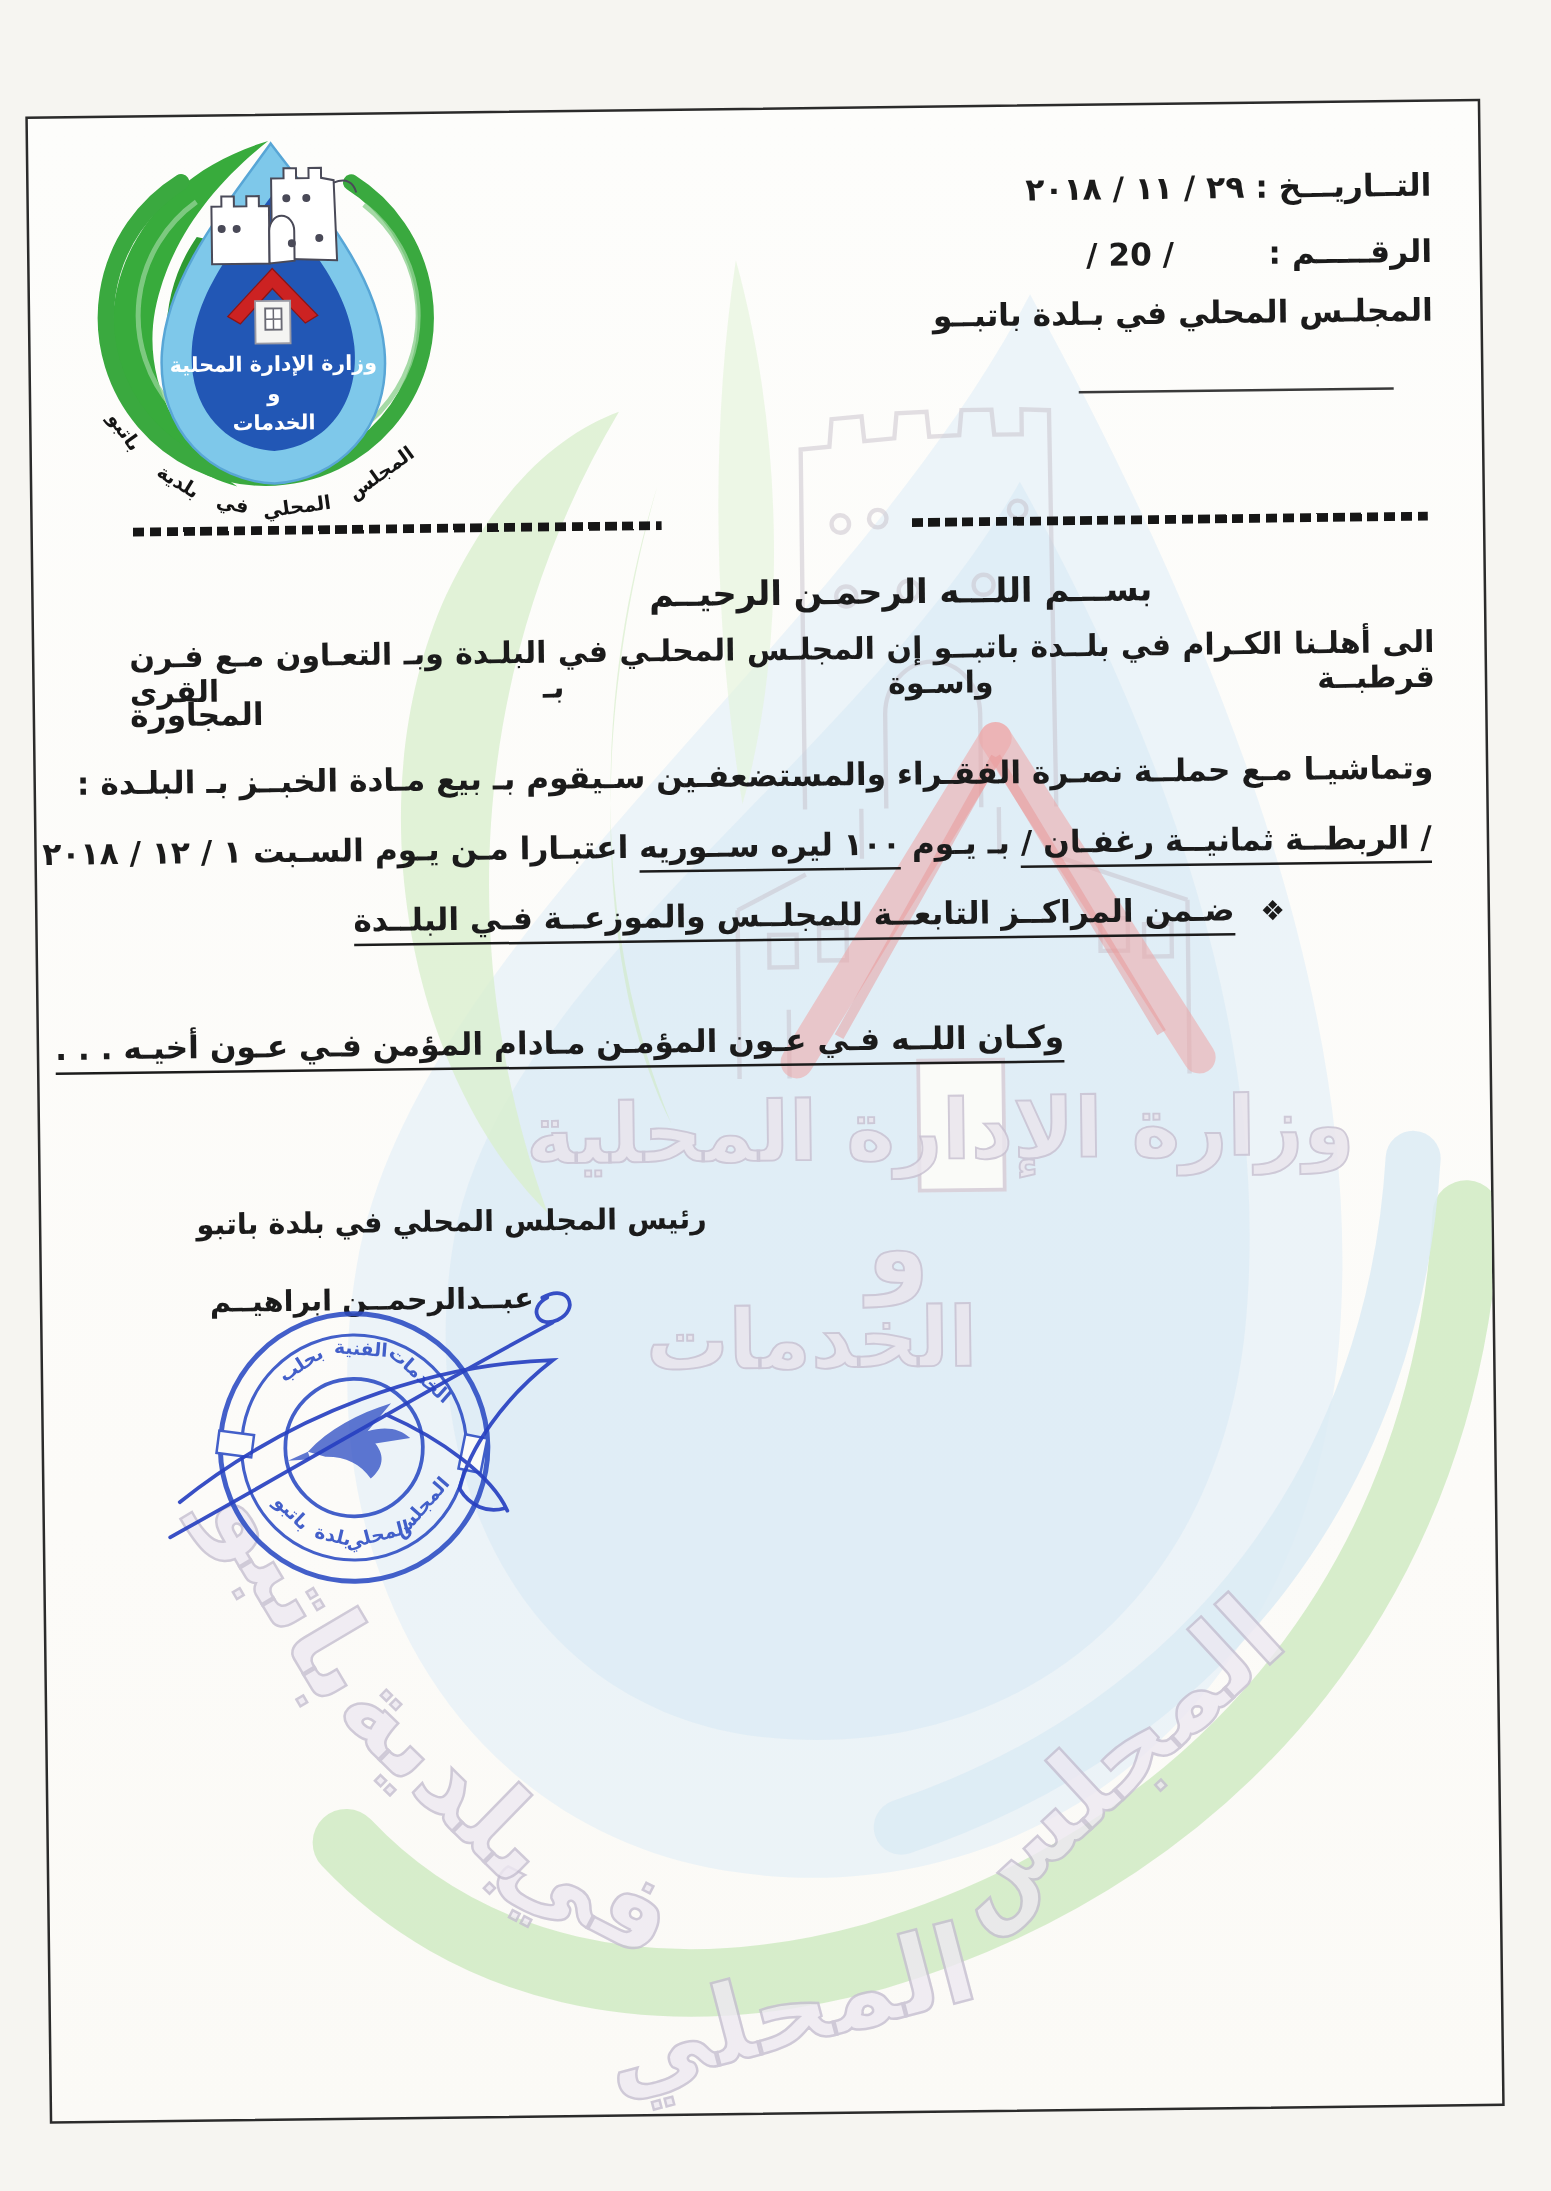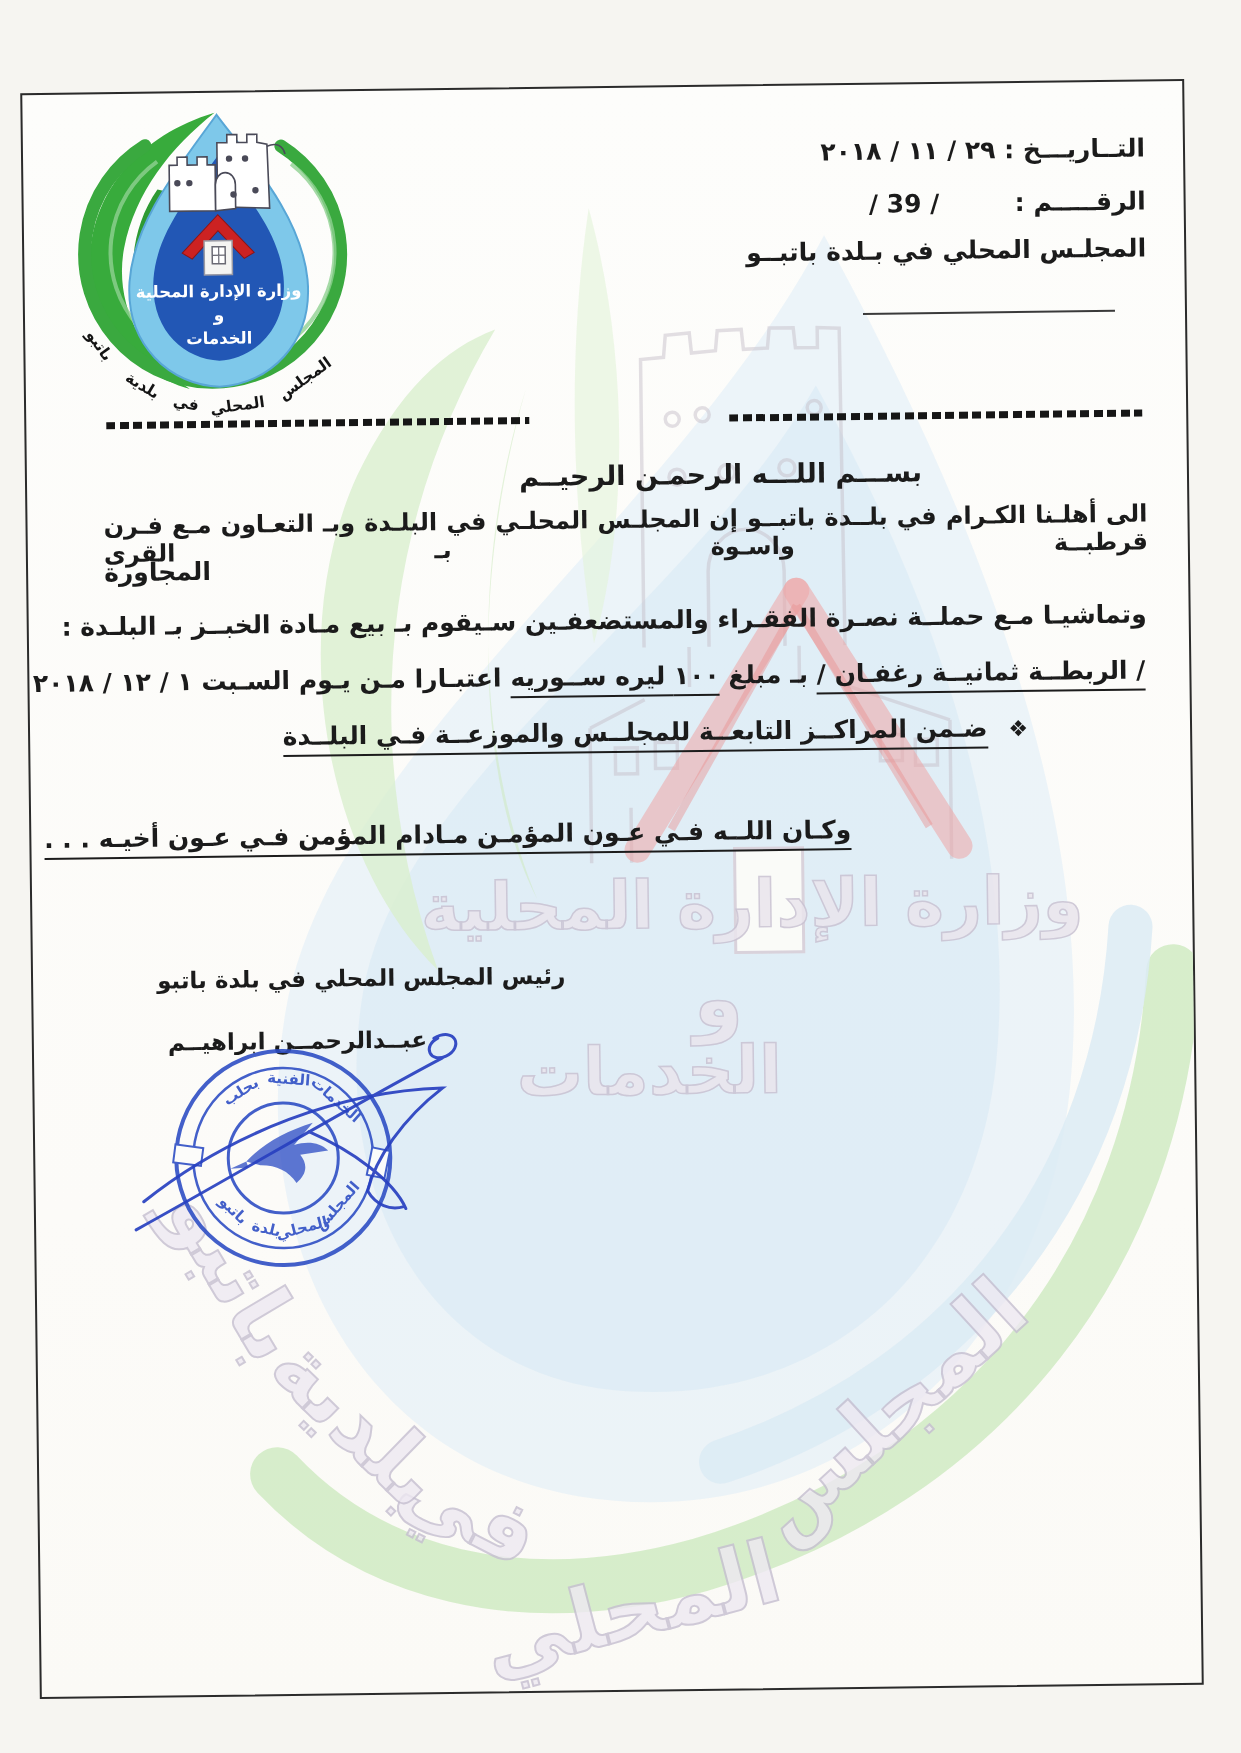--- a/index.html
+++ b/index.html
@@ -145,39 +145,39 @@
   </svg>
 
   <div class="ink hdr" style="top:52px;">
     <span>التــاريـــخ :</span>
     <span> </span>
     <span>٢٩ / ١١ / ٢٠١٨</span>
   </div>
   <div class="ink hdr" style="top:105px;">
     <span>الرقـــــم :</span>
     <span style="display:inline-block;width:58px;"></span>
-    <span>/ 39 /</span>
+    <span>/ 20 /</span>
   </div>
   <div class="ink hdr" style="top:152px;">المجلـس المحلي في بـلدة باتبــو</div>
   <div class="rule" style="top:228px;left:838px;width:252px;"></div>
 
   <div class="dash" style="top:328px;left:80px;width:423px;"></div>
   <div class="dash" style="top:328px;left:703px;width:413px;"></div>
 
   <div class="ink basmala">بســـم اللـــه الرحمـن الرحيــم</div>
 
   <div class="ink para1">الى أهلـنا الكـرام في بلــدة باتبــو إن المجلـس المحلـي في البلـدة وبـ التعـاون مـع فـرن قرطبــة واسـوة بـ القرى</div>
   <div class="ink cont-word">المجاورة</div>
 
   <div class="ink line-tamashya">وتماشيـا مـع حملــة نصـرة الفقـراء والمستضعفـين سـيقوم بـ بيع مـادة الخبــز بـ البلـدة :</div>
 
   <div class="ink line-price">
     <span class="u">/ الربطــة ثمانيــة رغفـان /</span>
     <span> </span>
-    <span>بـ مبلغ</span>
+    <span>بـ يـوم</span>
     <span> </span>
     <span class="u">١٠٠ ليره ســوريه</span>
     <span> </span>
     <span>اعتبـارا مـن يـوم السـبت ١ / ١٢ / ٢٠١٨</span>
   </div>
 
   <div class="ink line-centers">
     <span class="bullet">❖</span>
     <span class="u">ضـمن المراكــز التابعــة للمجلــس والموزعــة فـي البلــدة</span>
   </div>

